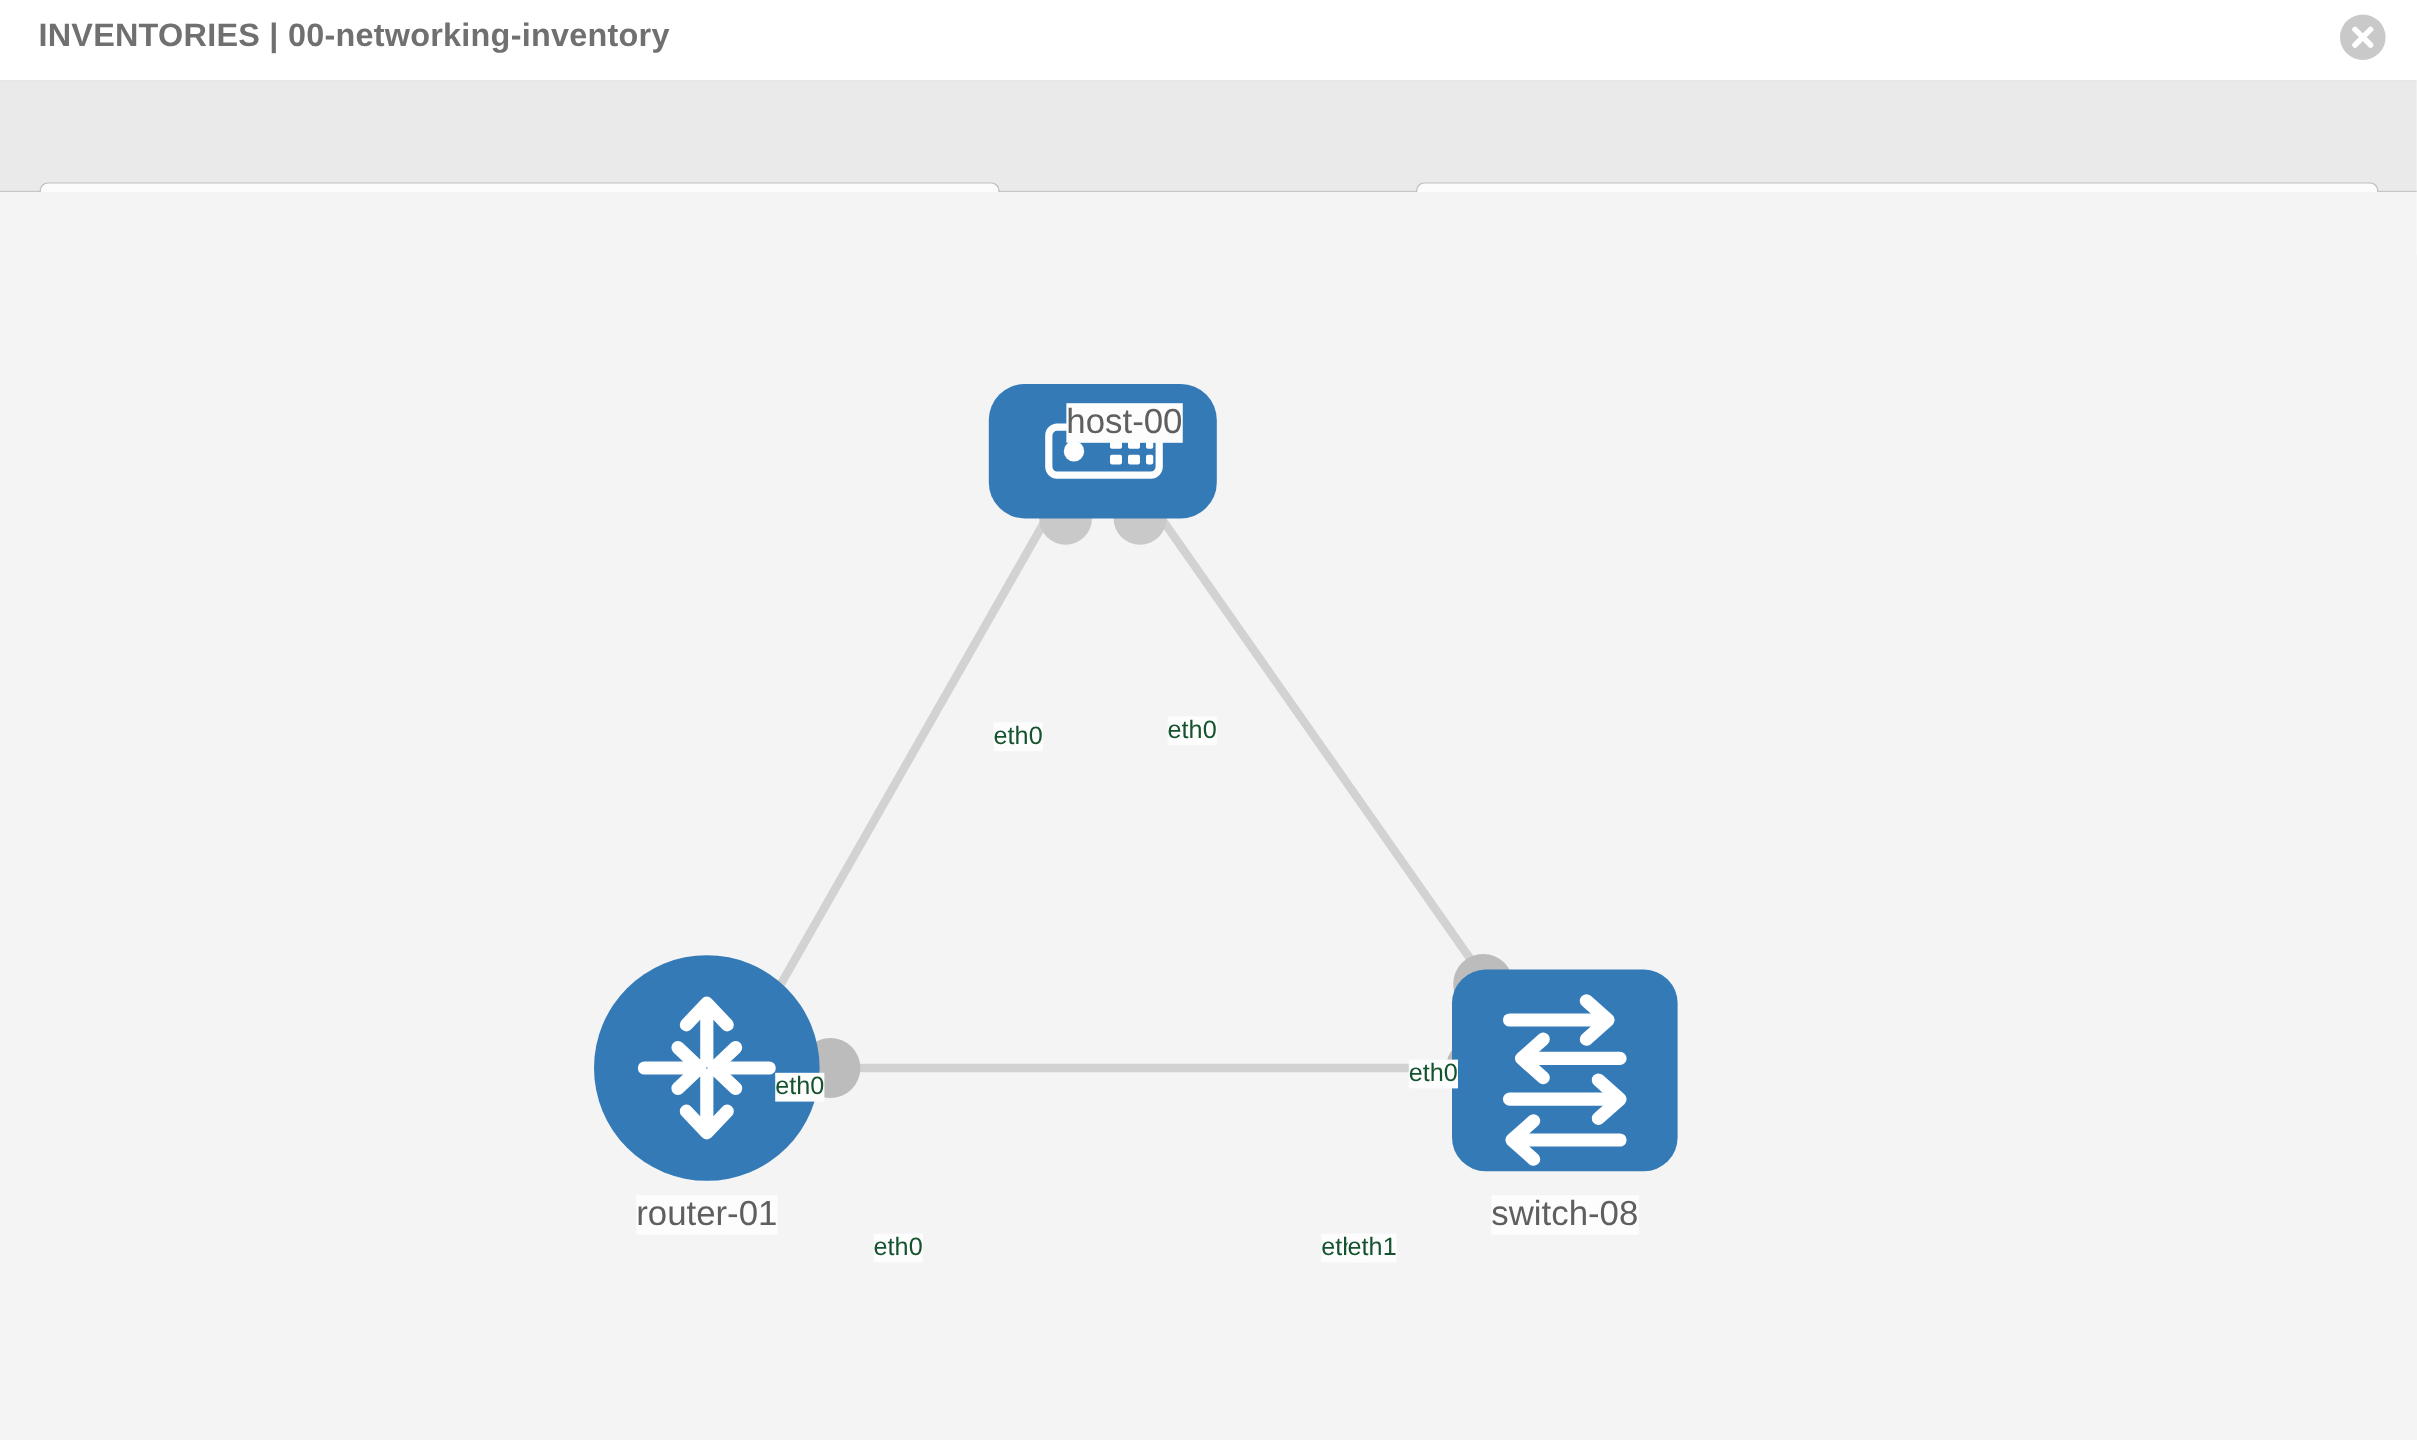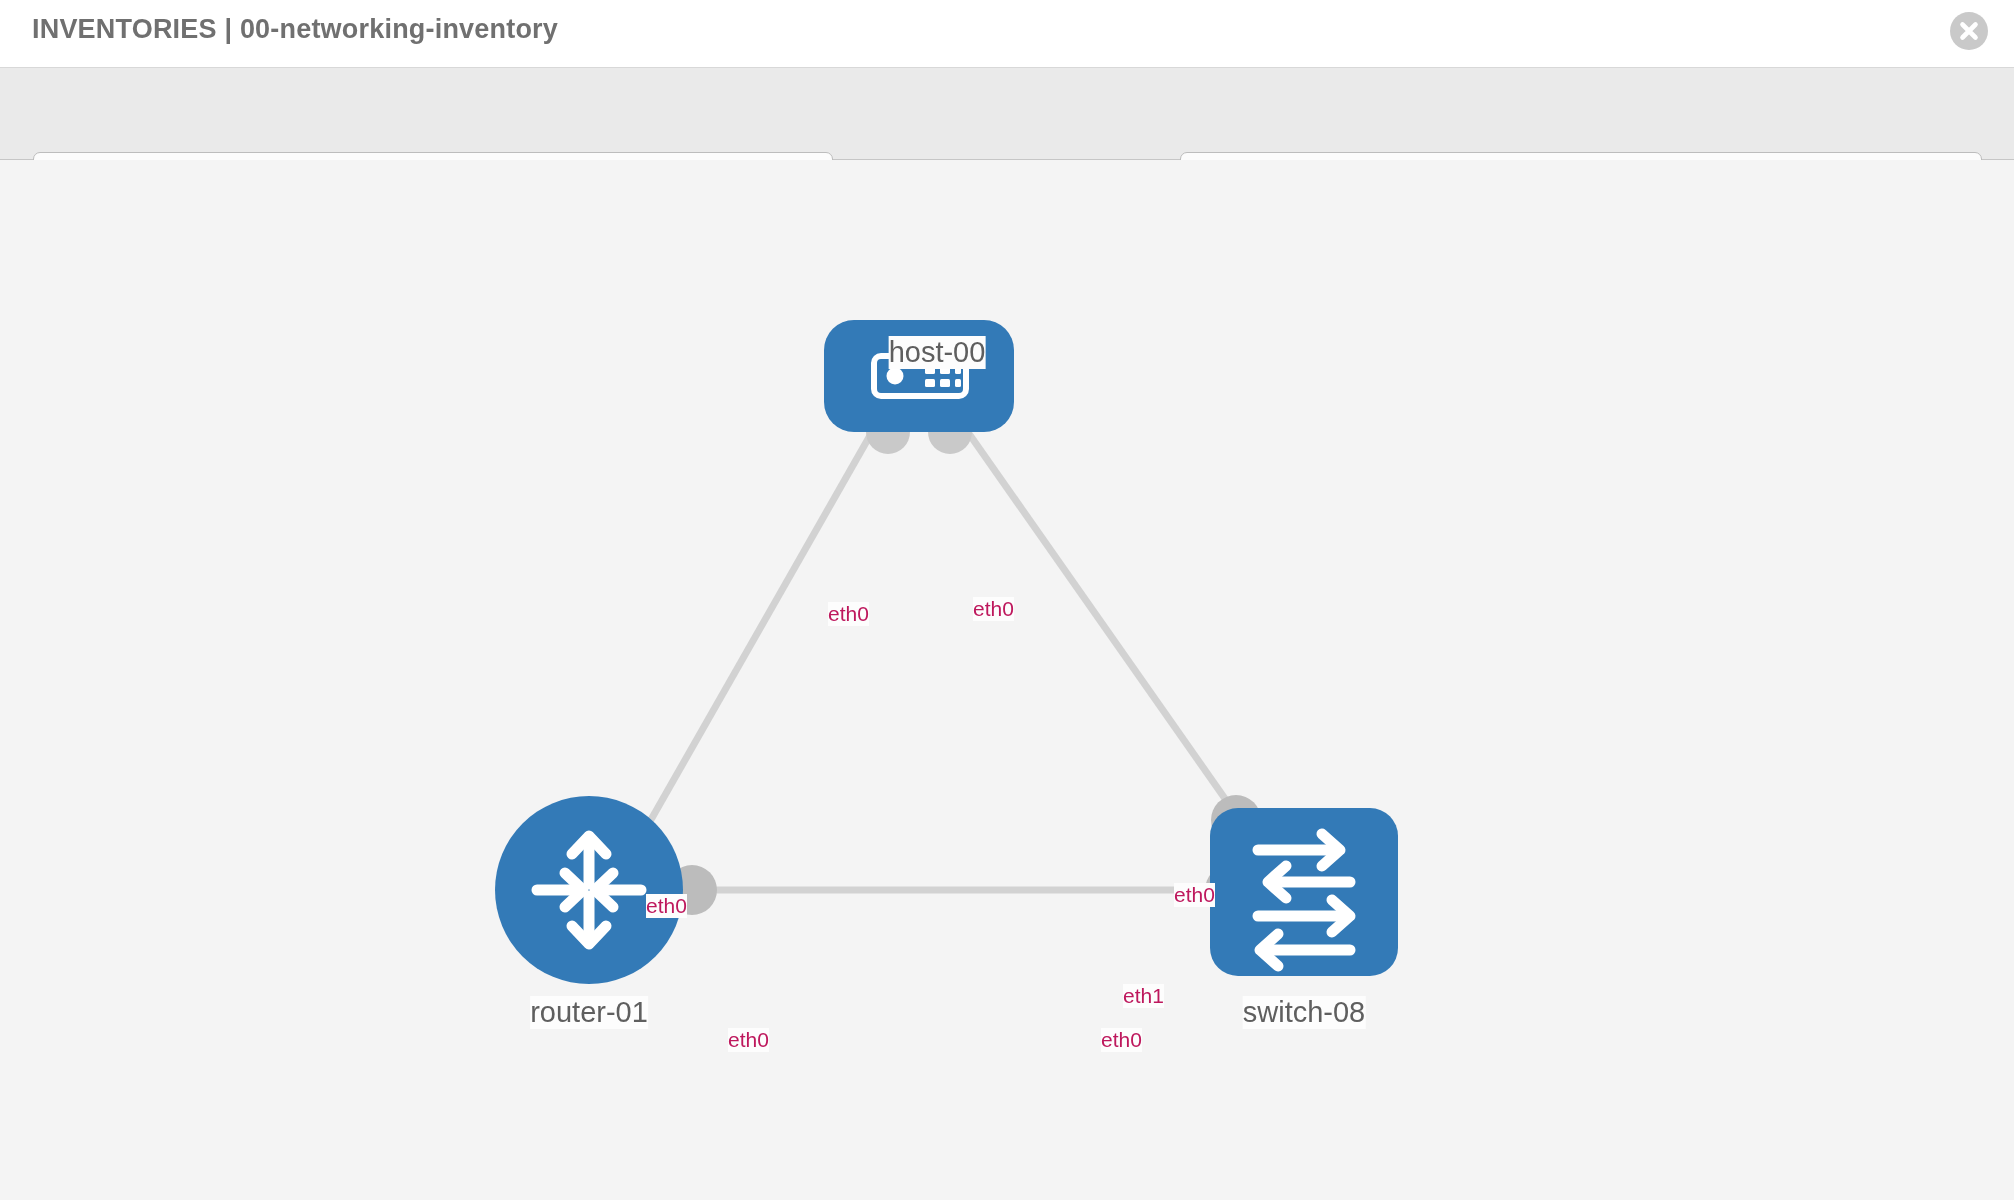--- a/index.html
+++ b/index.html
@@ -135,21 +135,21 @@
     color: #5f5f5f;
     white-space: nowrap;
     transform: translateX(-50%);
   }
   .node-label.big {
     font-size: 29px;
   }
   .port-label {
     position: absolute;
     background: #fdfdfd;
-    color: #be185d;
+    color: #14532d;
     font-size: 21px;
     white-space: nowrap;
     text-align: center;
   }
 </style>
 </head>
 <body>
 
 <div id="app">
 
@@ -263,16 +263,16 @@
     <div class="node-label big" style="left:917px; top:176px;margin-left:20px;">host-00</div>
     <div class="node-label big" style="left:589px; top:836px;">router-01</div>
     <div class="node-label big" style="left:1304px; top:836px;">switch-08</div>
 
     <div class="port-label" style="left:828px; top:442px;">eth0</div>
     <div class="port-label" style="left:973px; top:437px;">eth0</div>
     <div class="port-label" style="left:646px; top:734px;">eth0</div>
     <div class="port-label" style="left:1174px; top:723px;">eth0</div>
     <div class="port-label" style="left:728px; top:868px;">eth0</div>
     <div class="port-label" style="left:1101px; top:868px;">eth0</div>
-    <div class="port-label" style="left:1123px; top:824px;">eth1</div>
+    <div class="port-label" style="left:1123px; top:868px;">eth1</div>
 
   </div>
 </div>
 
 </body></html>

